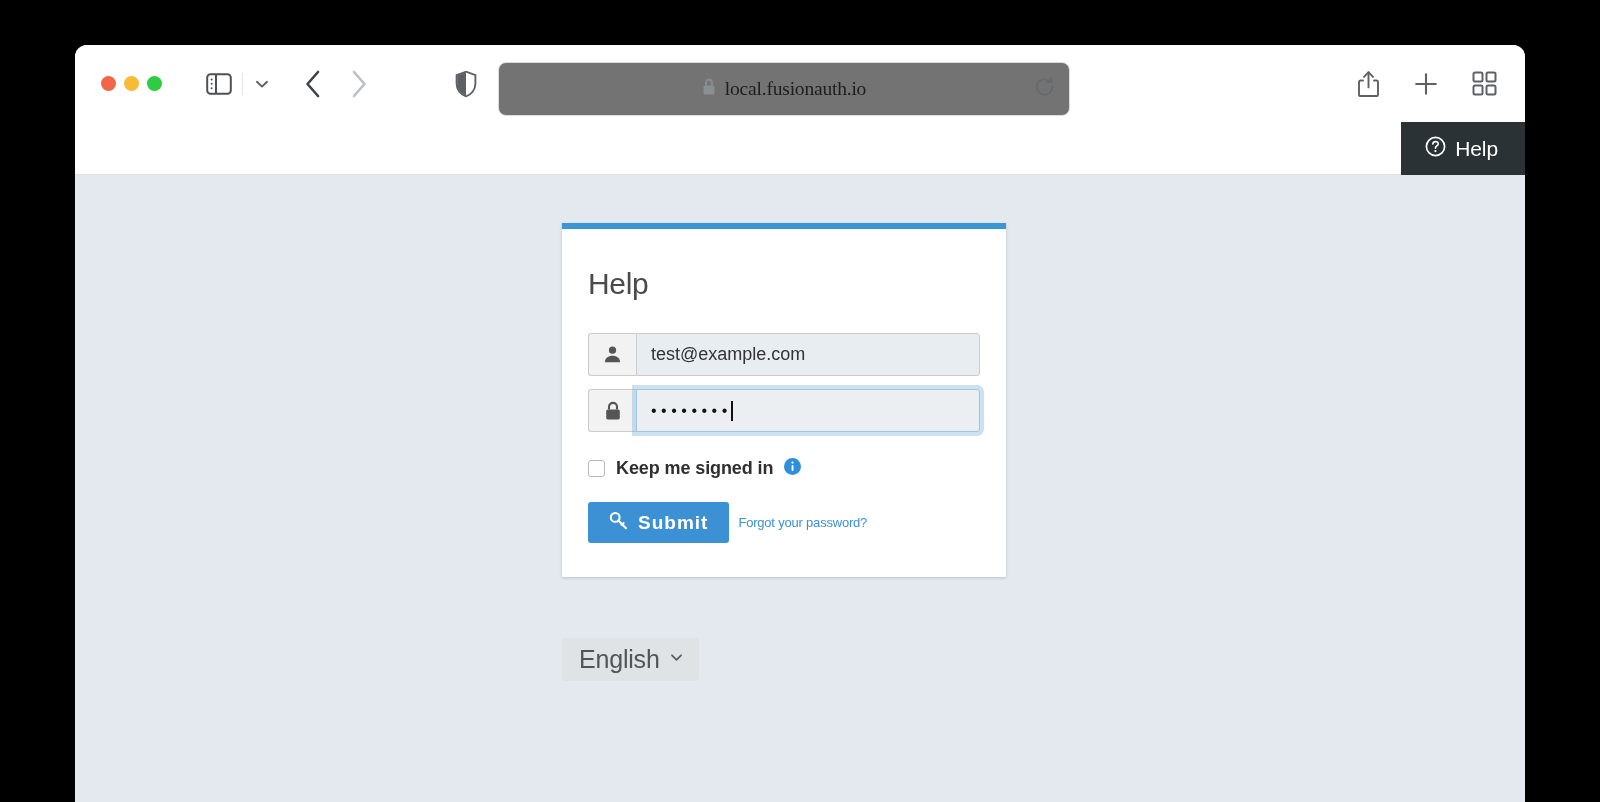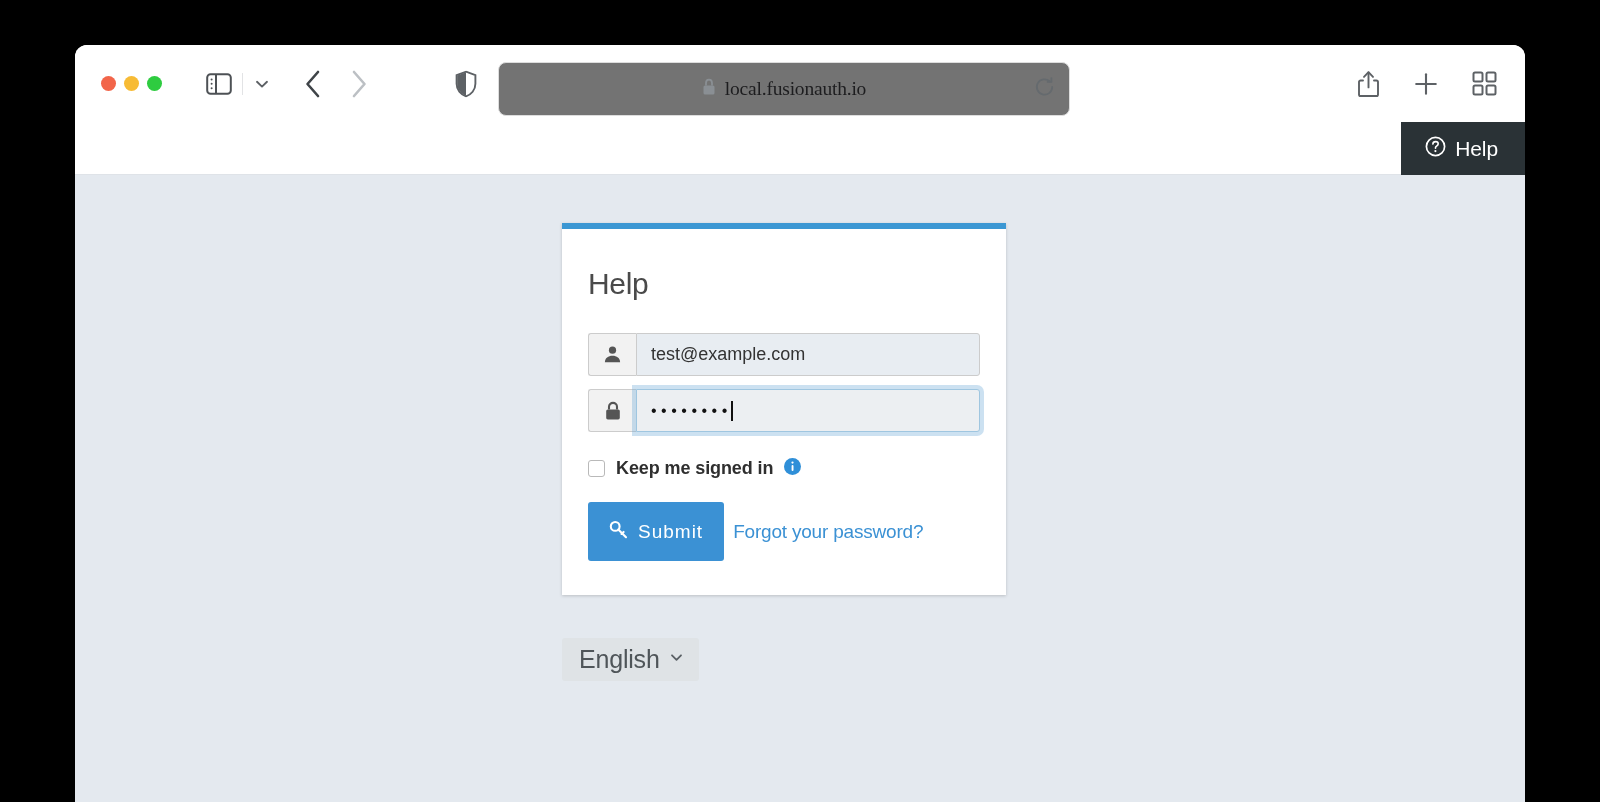--- a/index.html
+++ b/index.html
@@ -257,31 +257,31 @@
     align-items: center;
     gap: 9px;
   }
   #submit-button {
     background: #3b91d4;
     border: none;
     border-radius: 3px;
     color: #ffffff;
     font-family: "Liberation Sans", sans-serif;
     font-size: 19px;
-    font-weight: normal;
+    font-weight: bold;
     letter-spacing: 1px;
     padding: 0 21px;
-    height: 59px;
+    height: 41px;
     display: flex;
     align-items: center;
     gap: 10px;
     cursor: pointer;
   }
   #forgot-link {
-    font-size: 19px;
+    font-size: 13px;
     color: #3b91d4;
     text-decoration: none;
     letter-spacing: -0.2px;
   }
 
   
   #language-select {
     position: absolute;
     left: 487px;
     top: 463px;

